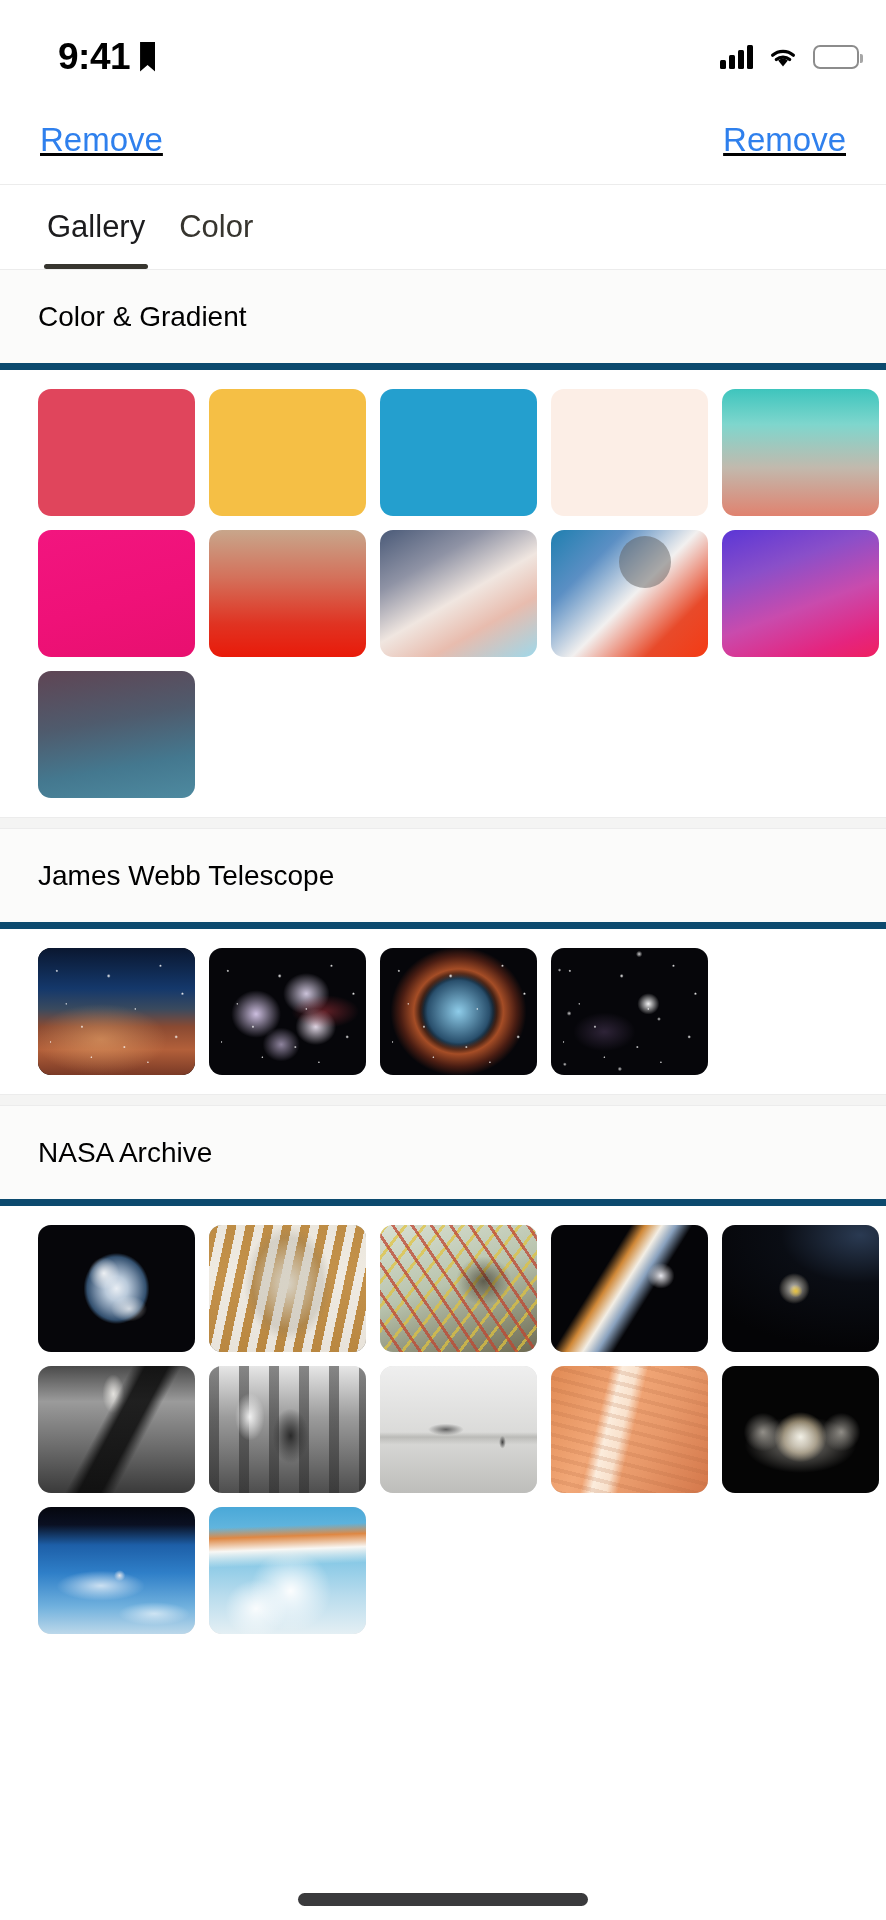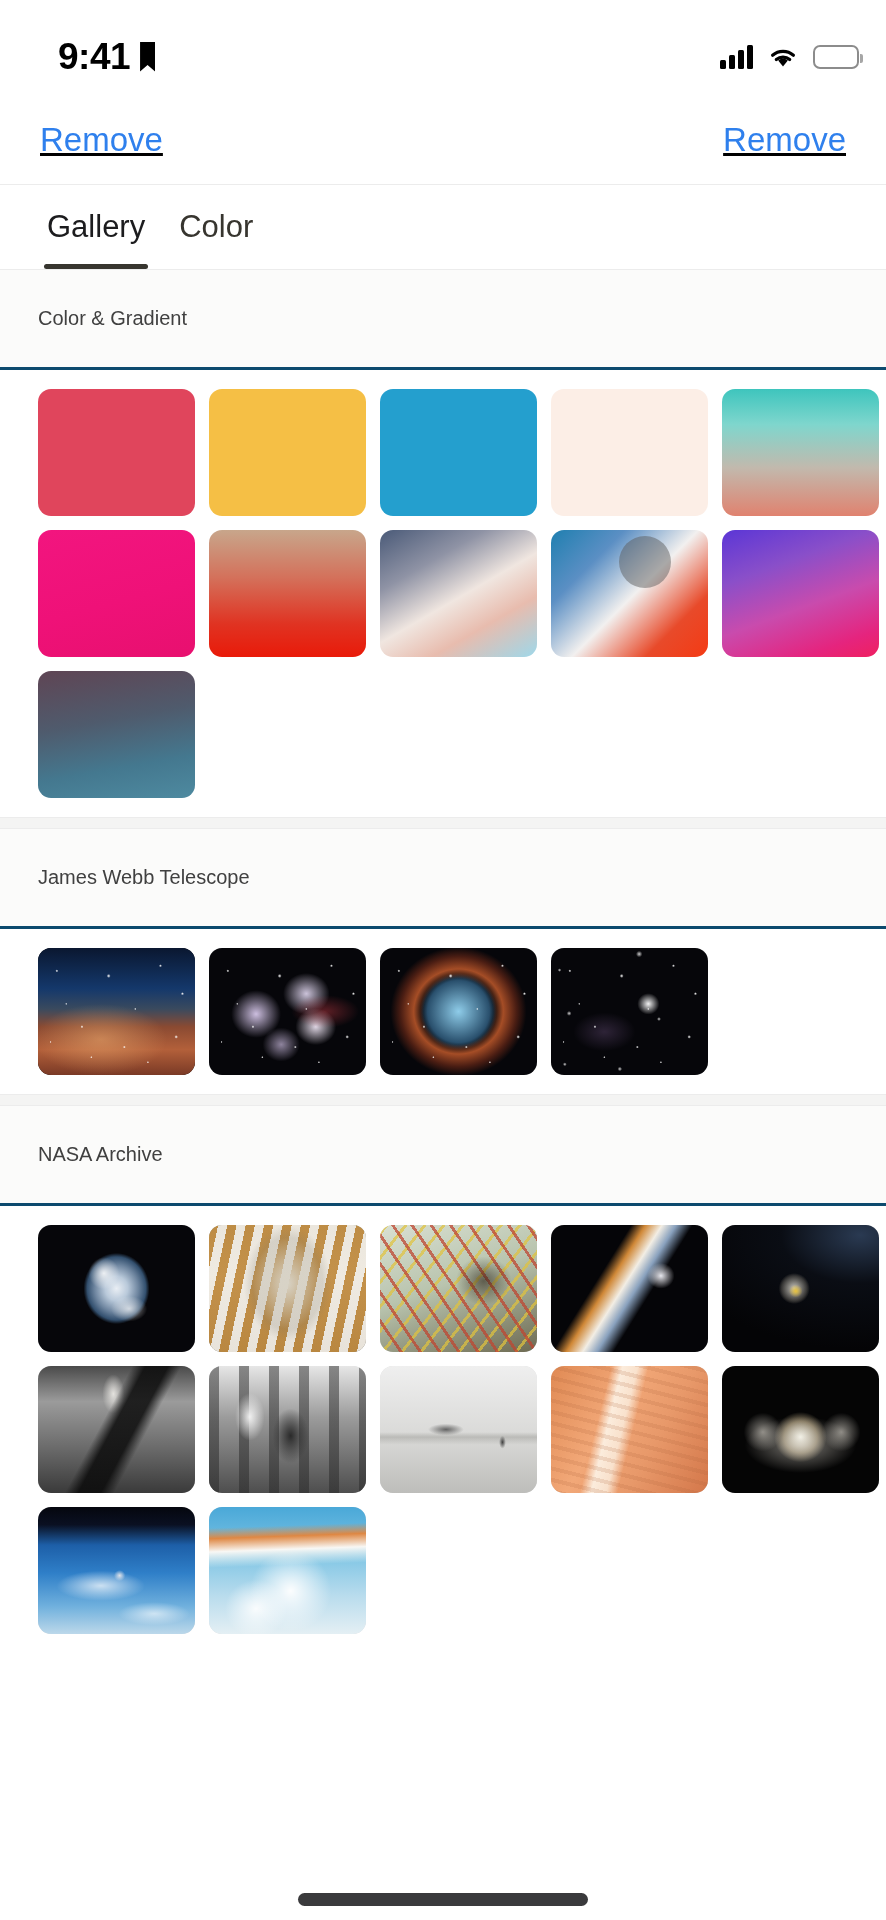--- a/index.html
+++ b/index.html
@@ -172,23 +172,23 @@
     flex: 0 0 auto;
   }
 
   
   .section-head {
     height: 100px;
     display: flex;
     align-items: center;
     padding: 0 38px;
     background: #fbfbfa;
-    border-bottom: 3px solid #0c4a6e;
-    font-size: 20px;
-    color: #404040;
+    border-bottom: 7px solid #0c4a6e;
+    font-size: 28px;
+    color: #000000;
   }
 
   
   .grid {
     padding: 19px 0 19px 38px;
     display: flex;
     flex-wrap: wrap;
     gap: 14px;
     background: #ffffff;
   }

